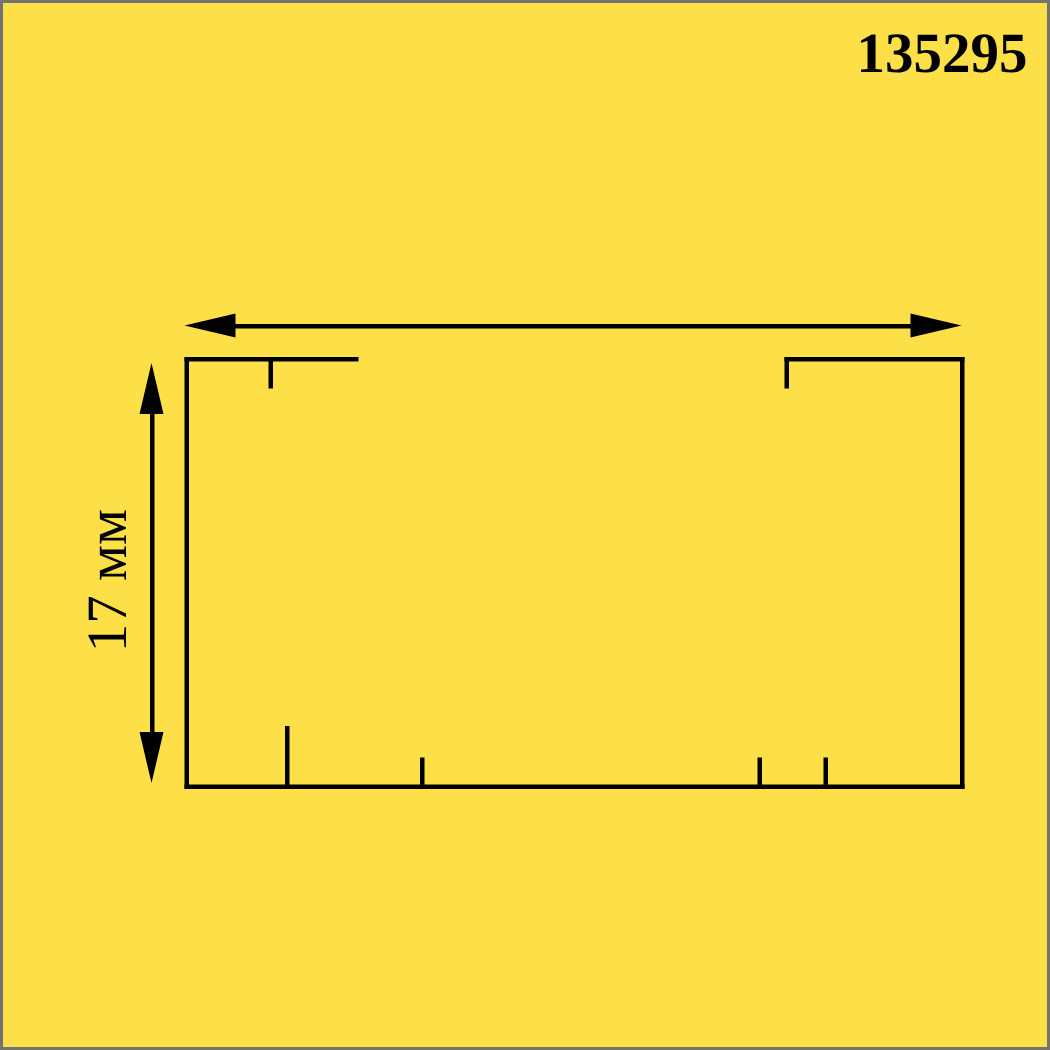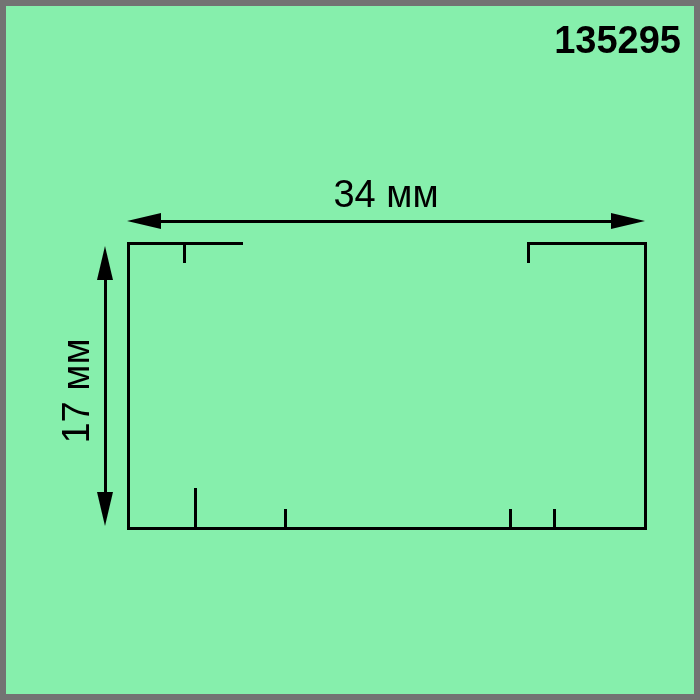--- a/index.html
+++ b/index.html
@@ -4,25 +4,25 @@
 <style>
   html, body {
     margin: 0;
     padding: 0;
     background: #ffffff;
   }
   .canvas {
     position: relative;
     width: 700px;
     height: 700px;
-    background: #86efac;
+    background: #fde047;
     box-sizing: border-box;
-    border: 6px solid #737373;
+    border: 2px solid #737373;
     overflow: hidden;
-    font-family: Liberation Sans, sans-serif;
+    font-family: Liberation Serif, serif;
     color: #000000;
   }
   .ln {
     position: absolute;
     background: #000000;
   }
   .arrow {
     position: absolute;
     width: 0;
     height: 0;
@@ -78,21 +78,20 @@
     transform: rotate(-90deg);
   }
 </style>
 </head>
 <body>
 
 <div class="canvas">
 
   <div class="article">135295</div>
 
-  <div class="dim-label-h">34 мм</div>
   <div class="ln" style="left:150px;top:214px;width:460px;height:3px;"></div>
   <div class="arrow arrow-left" style="left:121px;top:207px;"></div>
   <div class="arrow arrow-right" style="left:605px;top:207px;"></div>
 
   <div class="dim-label-v">17 мм</div>
   <div class="ln" style="left:98px;top:250px;width:3px;height:260px;"></div>
   <div class="arrow arrow-up" style="left:91px;top:240px;"></div>
   <div class="arrow arrow-down" style="left:91px;top:486px;"></div>
 
   <div class="ln" style="left:121px;top:236px;width:116px;height:3px;"></div>

